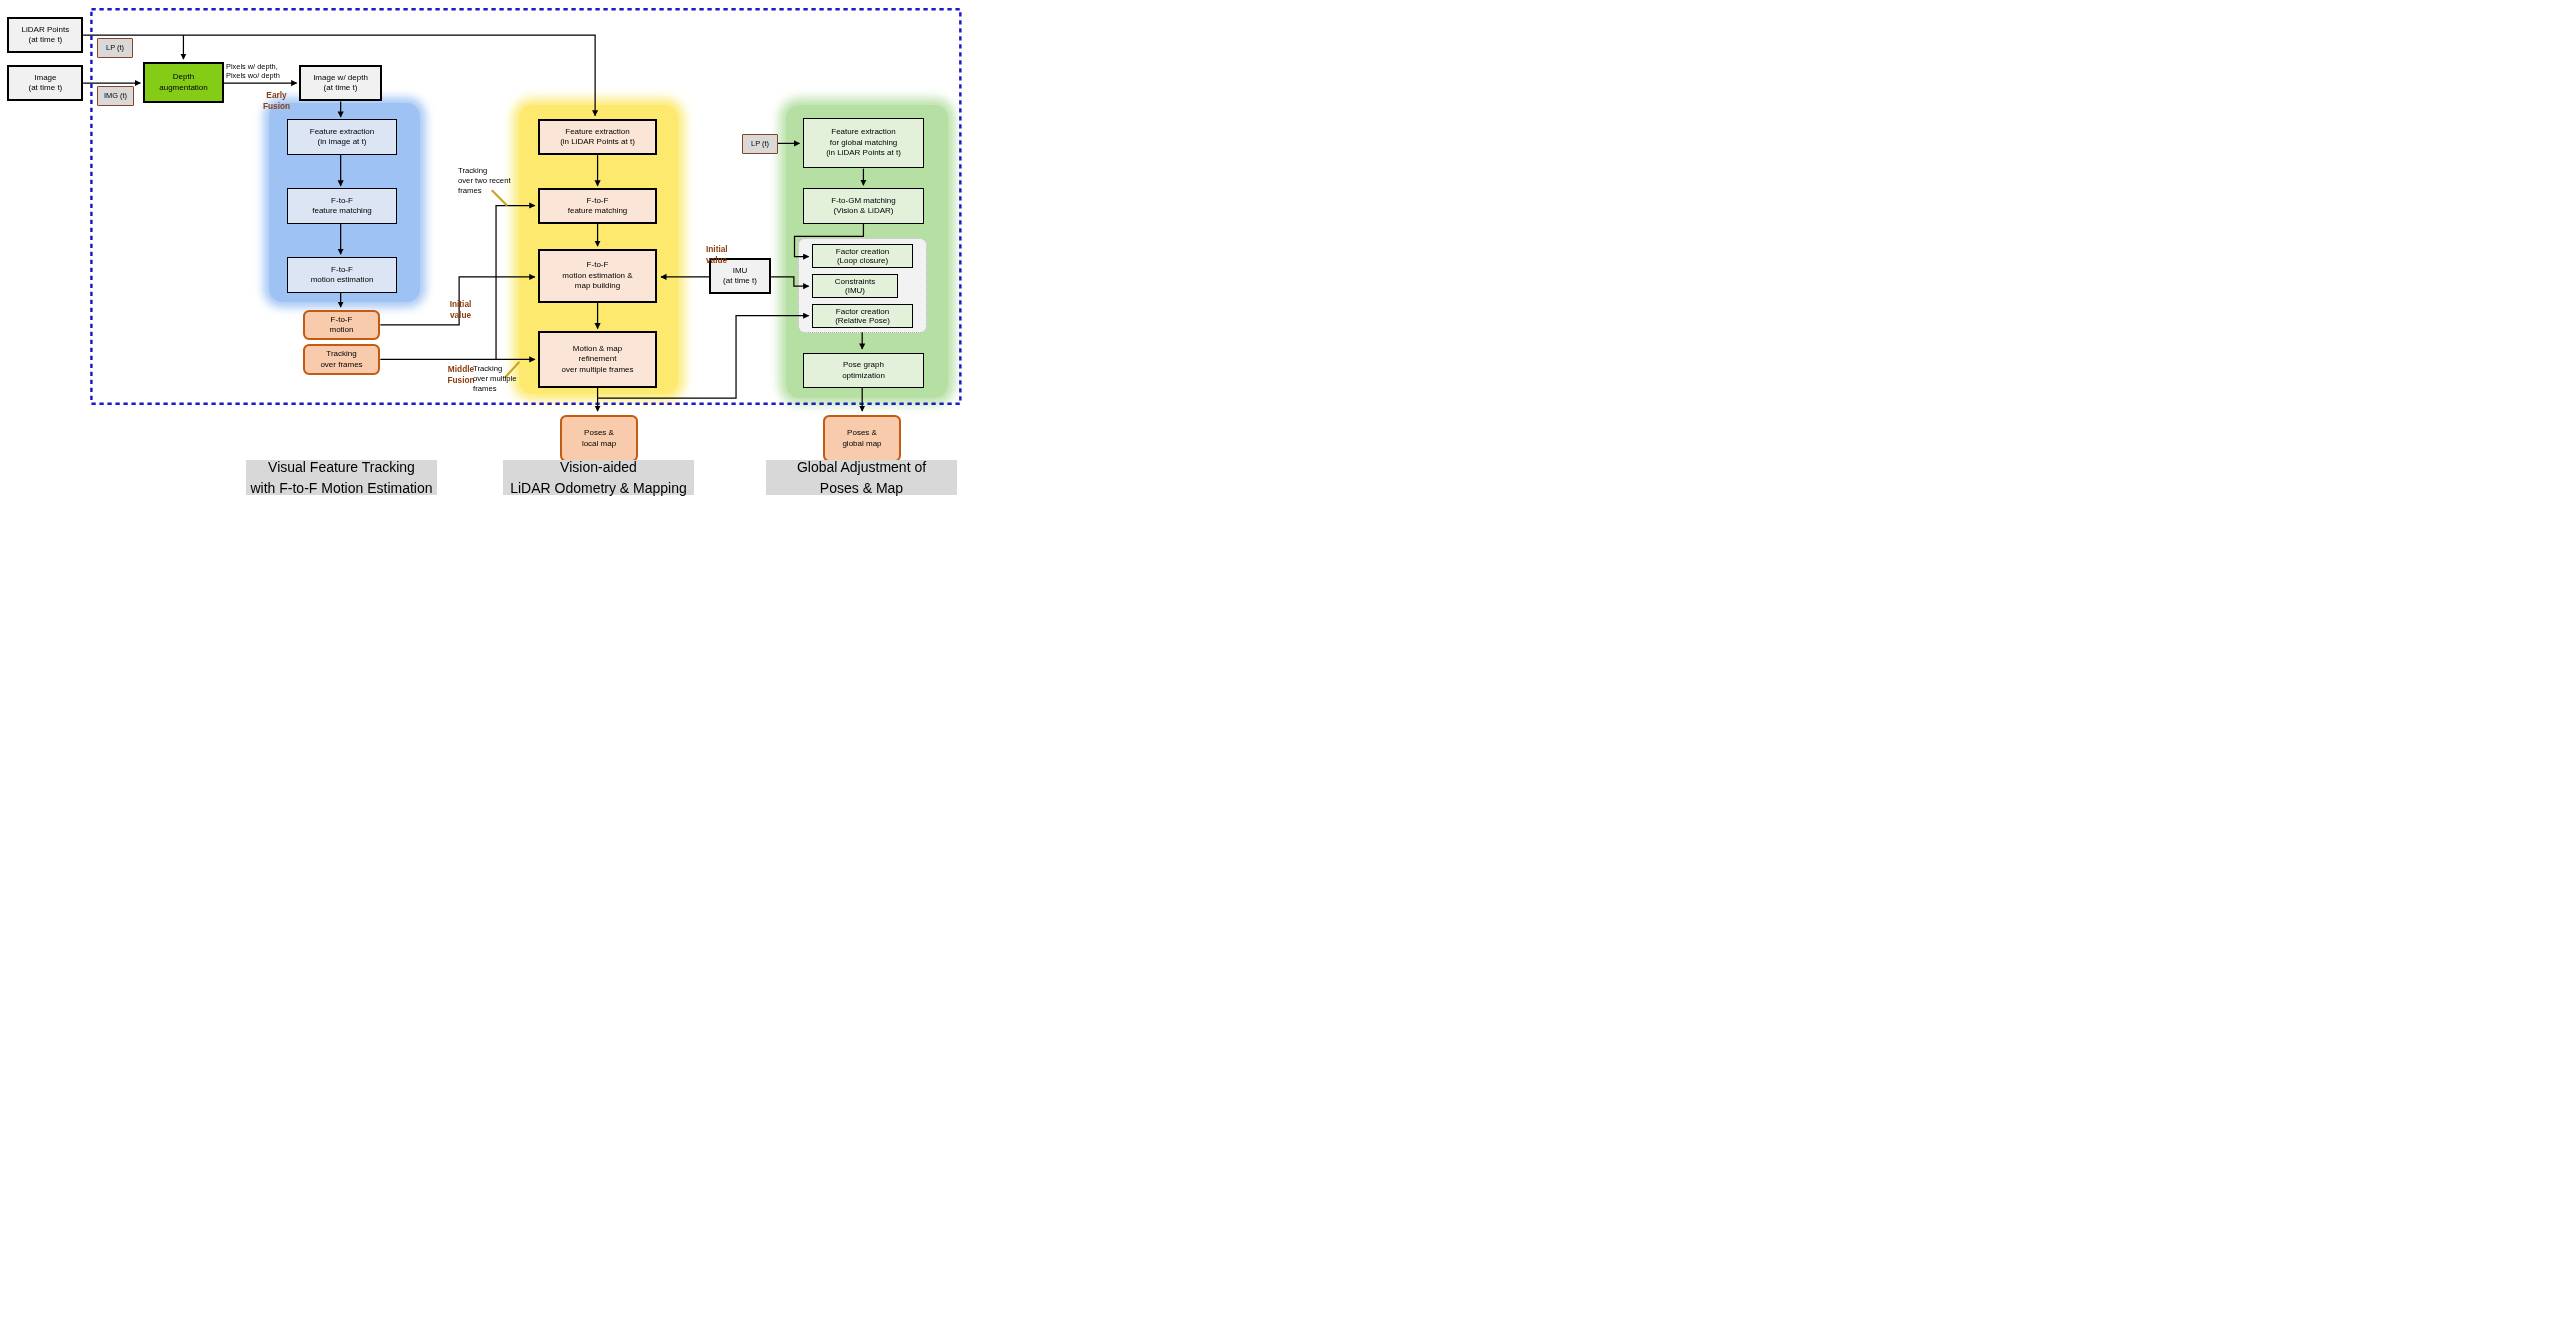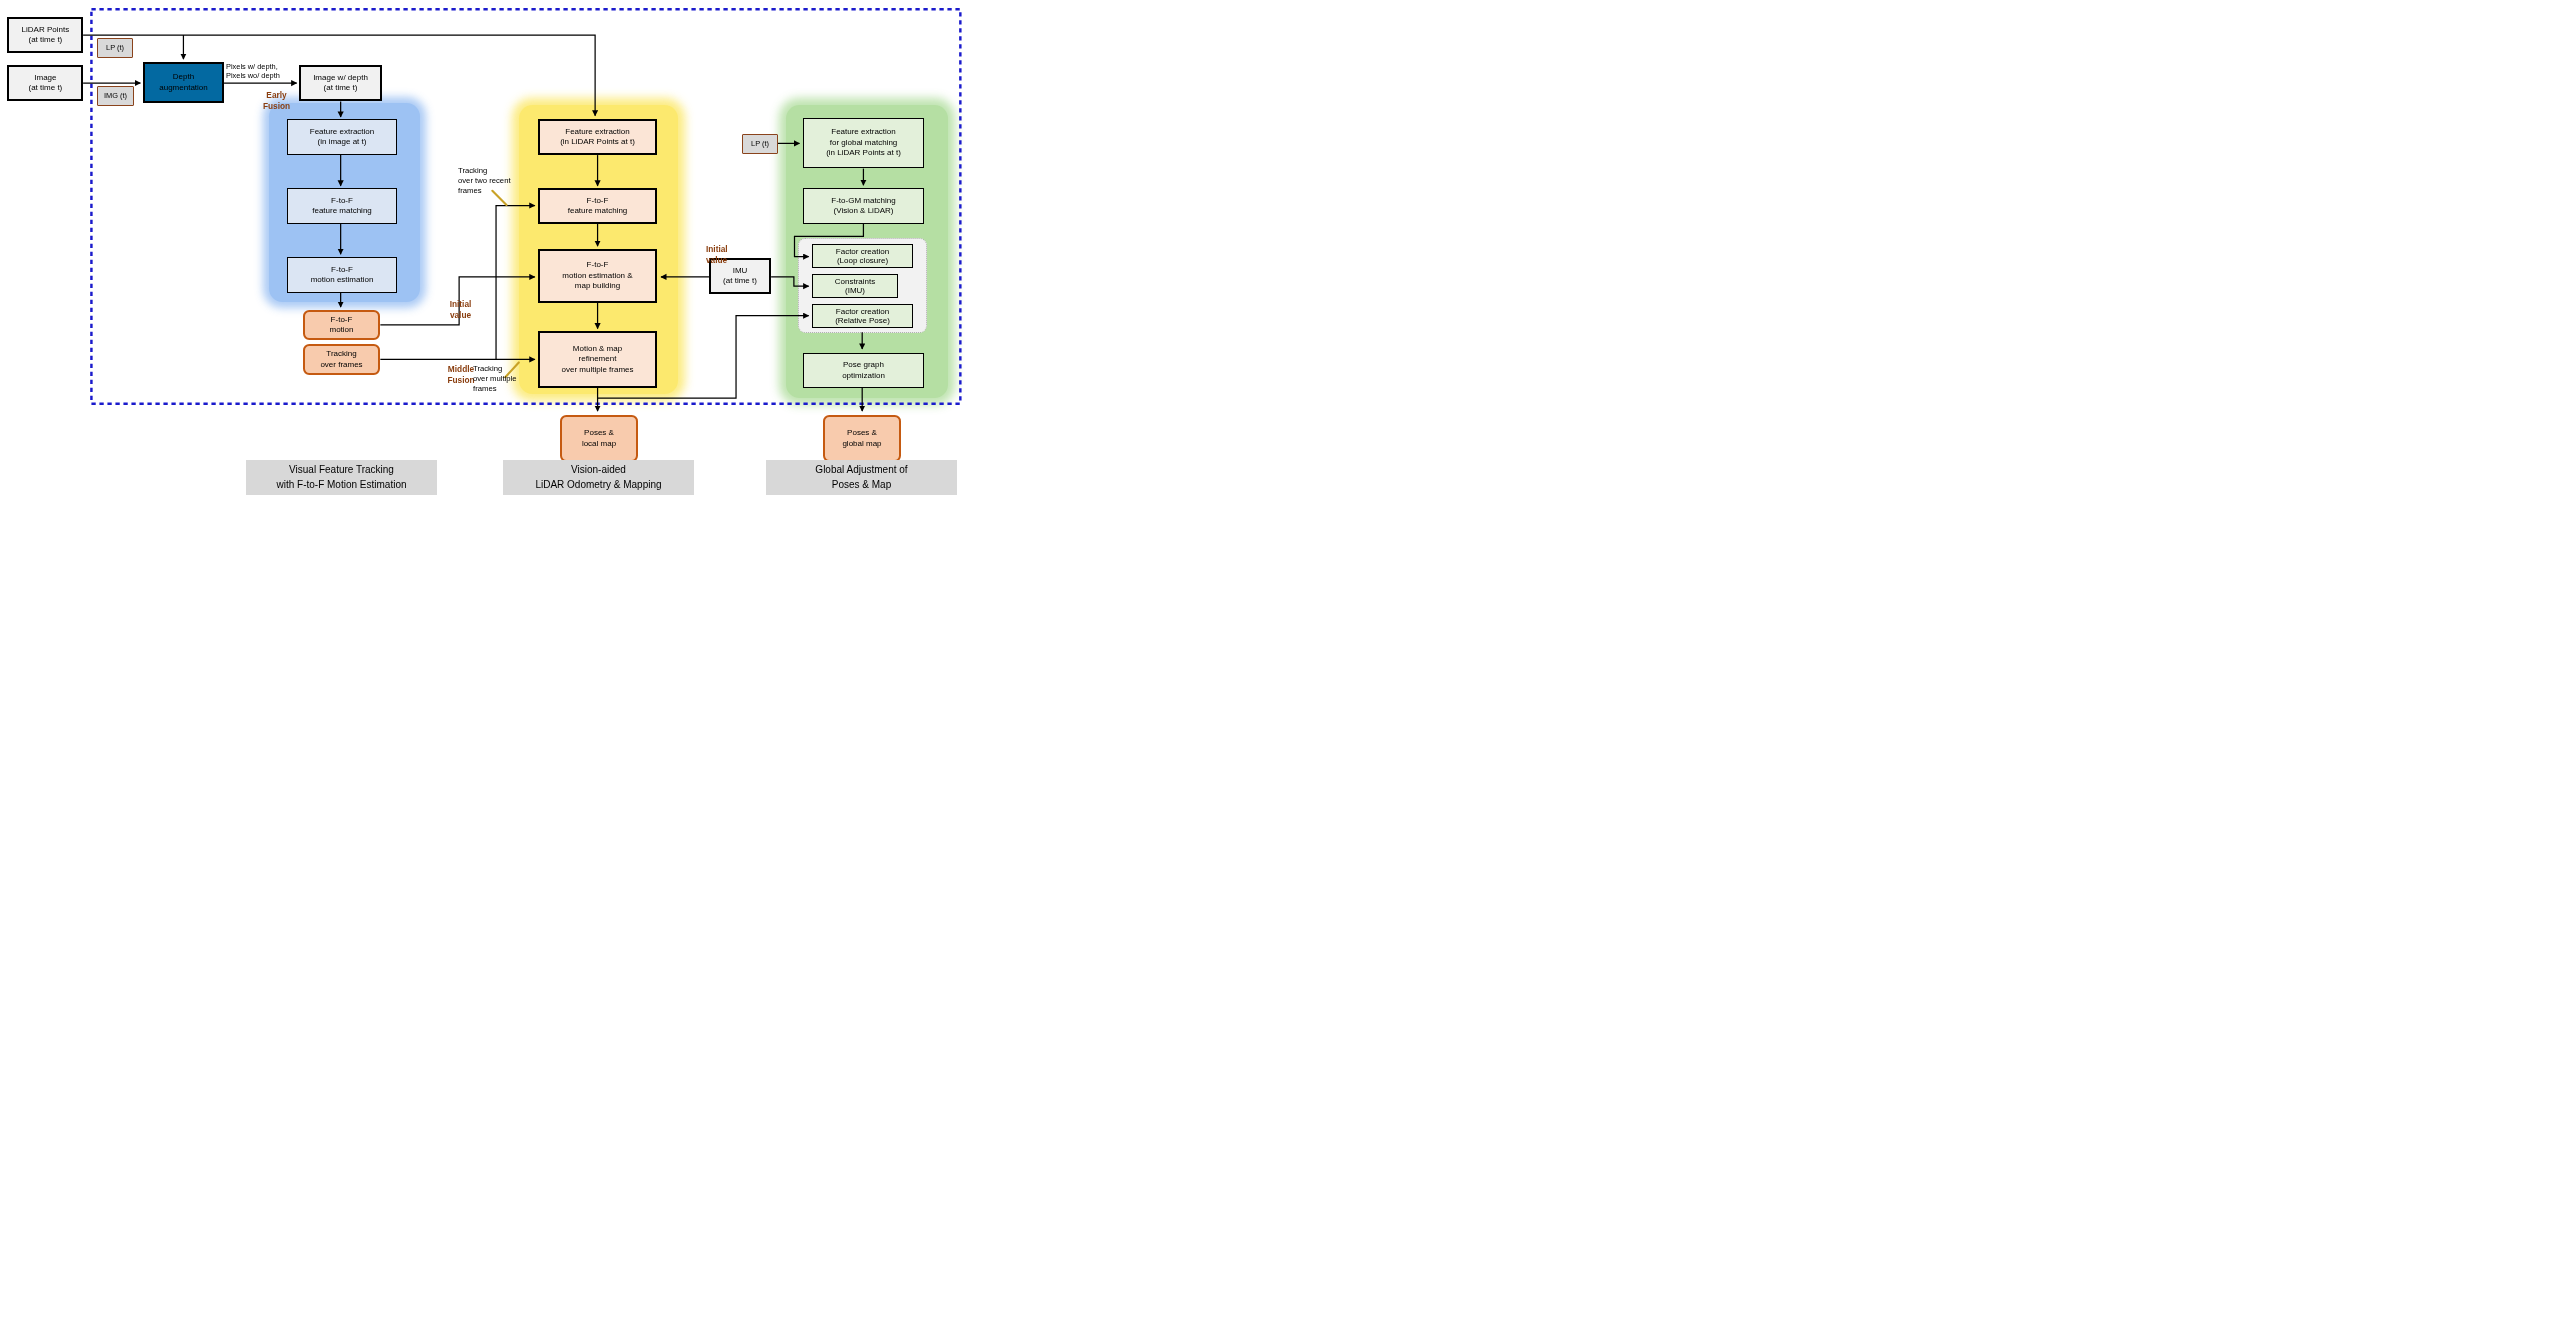--- a/index.html
+++ b/index.html
@@ -7,31 +7,31 @@
           font-family:"Liberation Sans", sans-serif;color:#000;}
   .section{position:absolute;border-radius:13.5px;z-index:1;}
   #blue-section{background:#9dc2f3;box-shadow:0 0 8.6px 5.5px rgba(157,194,243,.85);}
   #yellow-section{background:#fce96e;box-shadow:0 0 9.8px 6.2px rgba(252,233,110,.85);}
   #green-section{background:#b5dfa3;box-shadow:0 0 9.8px 6.2px rgba(181,223,163,.85);}
   svg.wires{position:absolute;left:0;top:0;z-index:2;pointer-events:none;}
   .node{position:absolute;display:flex;flex-direction:column;align-items:center;justify-content:center;
         text-align:center;box-sizing:border-box;z-index:3;font-size:8px;line-height:1.3;}
   .io{background:#f1f1f1;border:2.2px solid #000;border-radius:0;}
   .tag{background:#d9d9d9;border:1.8px solid #8a431c;border-radius:1px;font-size:7.4px;}
-  .proc-yellow{background:#0369a1;border:2.2px solid #000;}
+  .proc-yellow{background:#84cc16;border:2.2px solid #000;}
   .proc-blue{background:#dbe5f3;border:1.8px solid #000;}
   .proc-peach{background:#fbe5d6;border:2.2px solid #000;}
   .proc-green{background:#e3f0da;border:1.8px solid #000;}
   .orange{background:#f8cbad;border:2.2px solid #c55a11;border-radius:6.2px;}
   .group-dotted{position:absolute;background:#f2f2f2;border:1.8px dotted #ababab;border-radius:7.4px;
         box-sizing:border-box;z-index:2;}
   .ann{position:absolute;z-index:4;color:#8a3e0f;font-weight:bold;font-size:8.3px;line-height:1.35;text-align:center;margin-left:32px;}
   .ann-black{position:absolute;z-index:4;color:#000;font-size:7.7px;line-height:1.3;text-align:left;}
   .zone-label{position:absolute;background:#d8d8d8;display:flex;flex-direction:column;align-items:center;
-        justify-content:center;text-align:center;font-size:10px;line-height:1.45;z-index:3;}
+        justify-content:center;text-align:center;font-size:14px;line-height:1.45;z-index:3;}
   .note{position:absolute;z-index:4;color:#000;font-size:7.4px;line-height:1.25;text-align:left;font-weight:bold;}
 </style>
 </head>
 <body>
 
 <div id="canvas">
 
   <div id="blue-section" class="section" style="left:269px;top:103px;width:151px;height:199px"></div>
   <div id="yellow-section" class="section" style="left:519px;top:105px;width:159px;height:289px"></div>
   <div id="green-section" class="section" style="left:786px;top:105px;width:162px;height:293px"></div>

